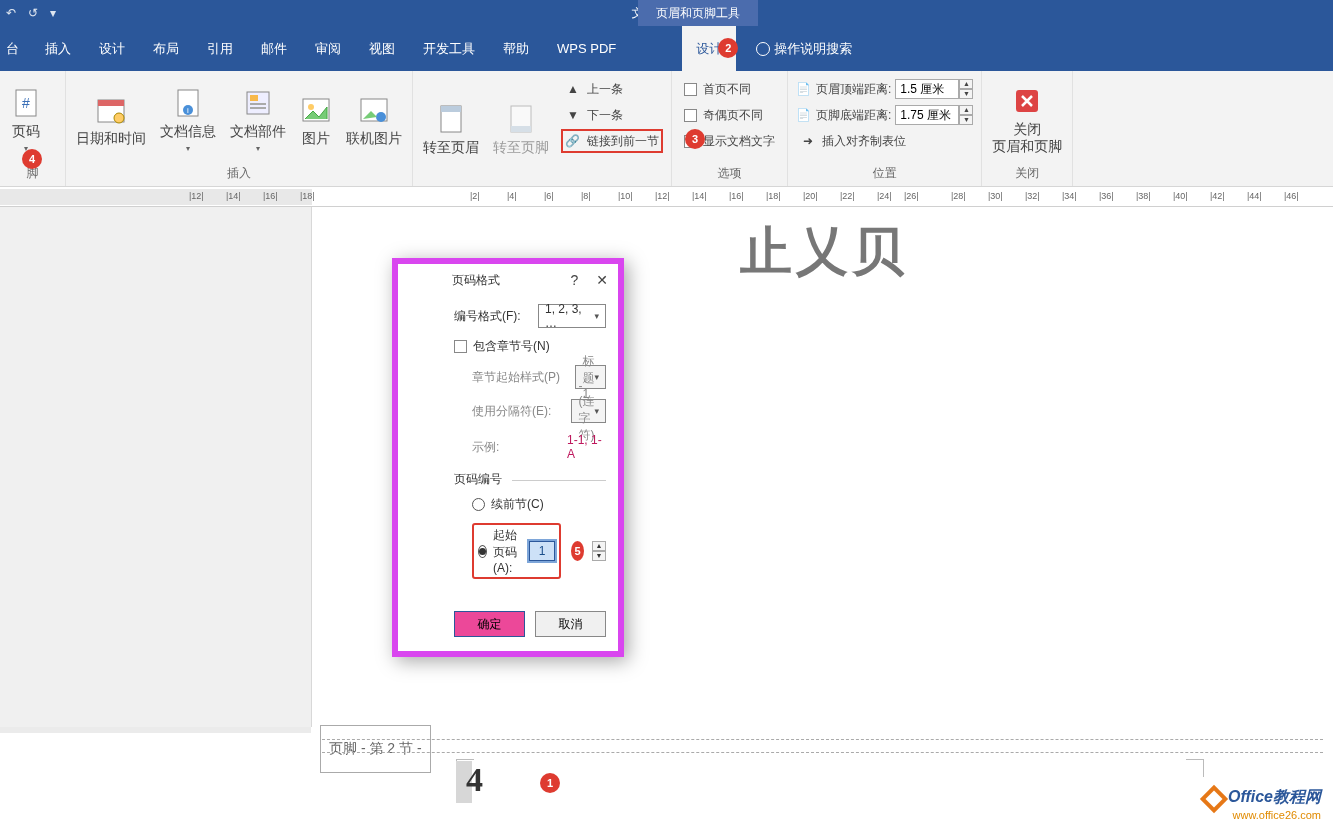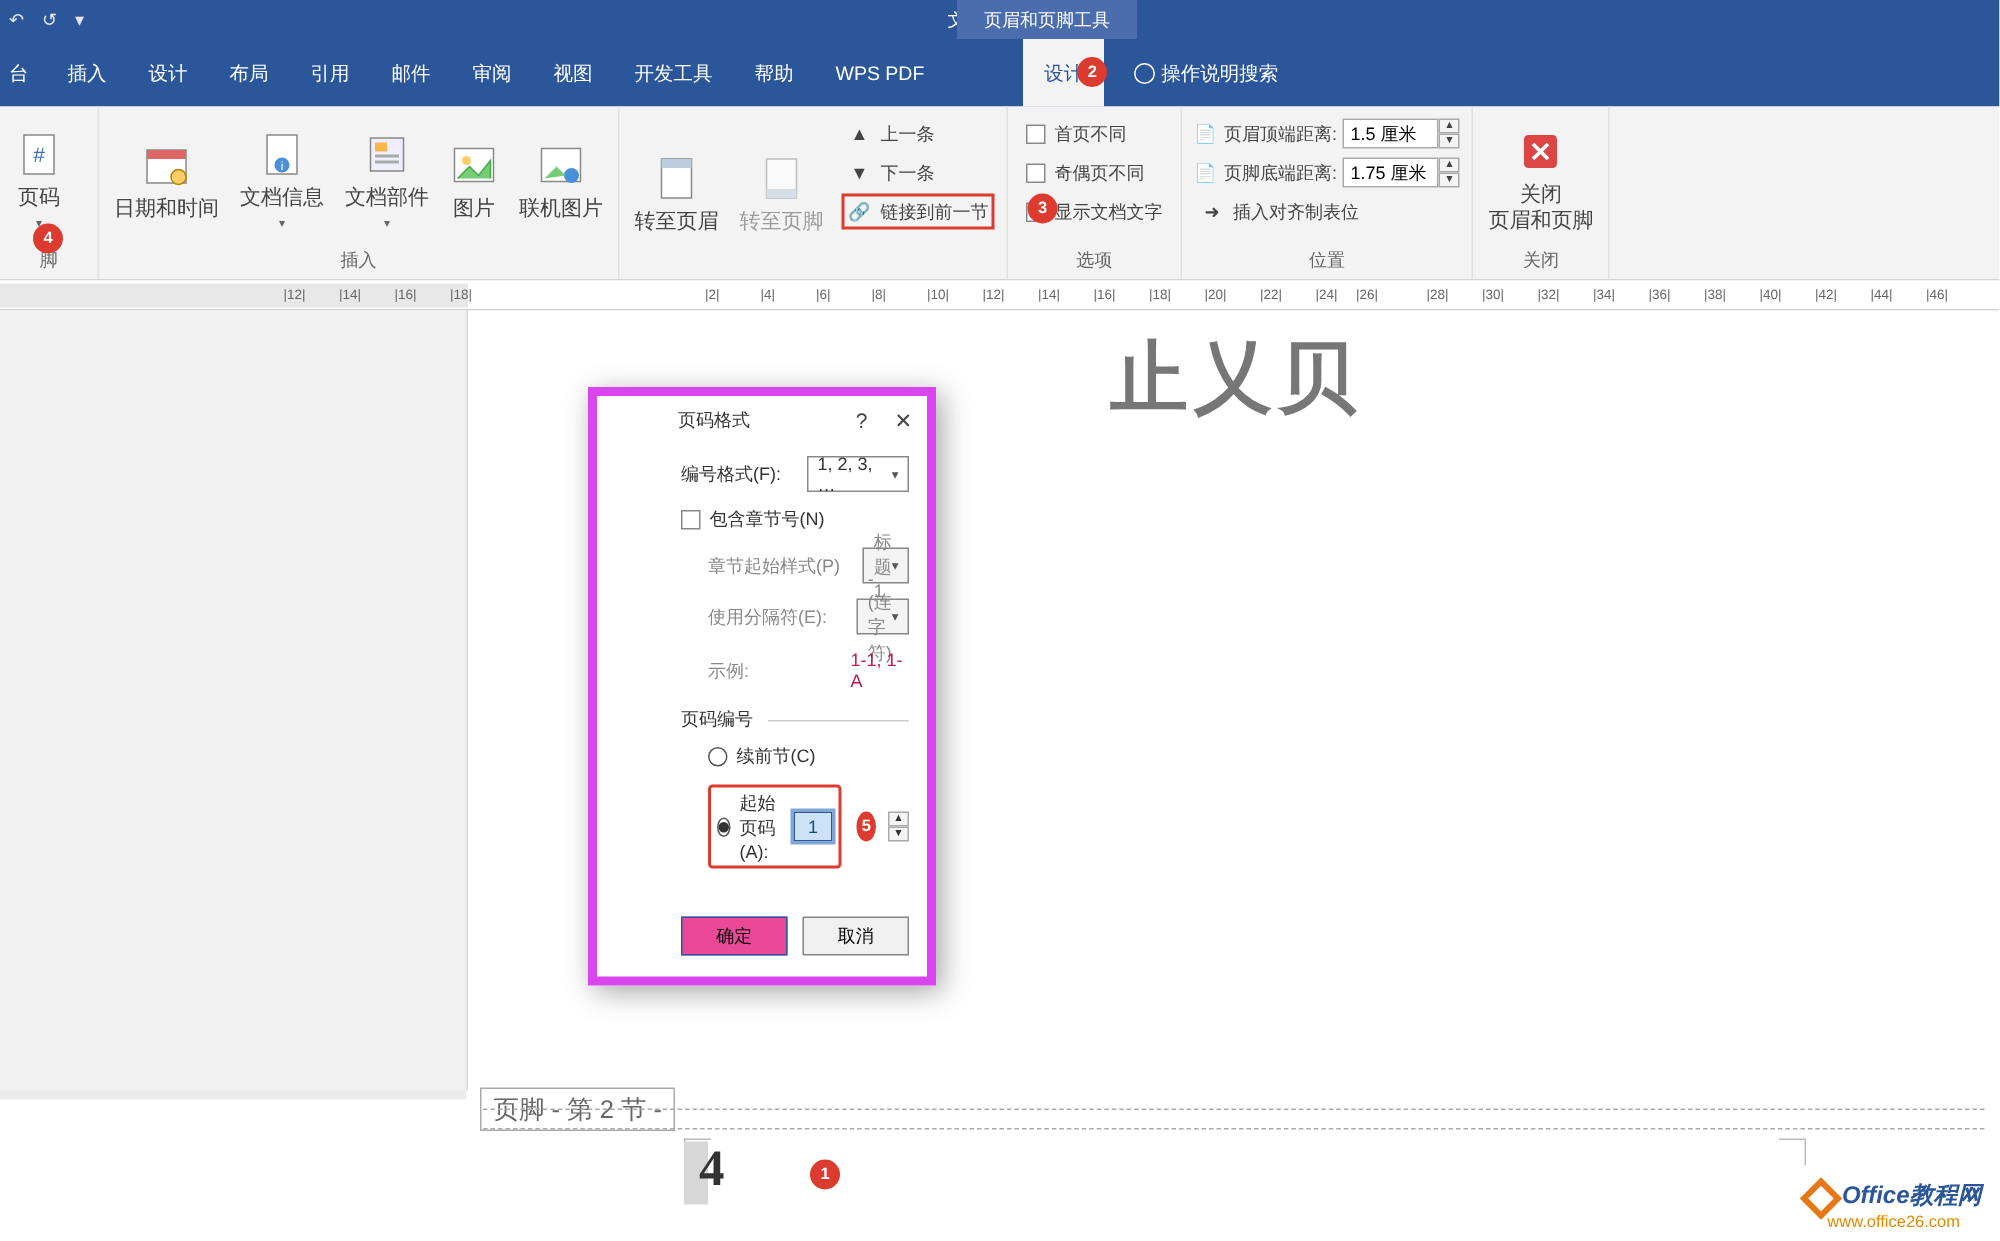--- a/index.html
+++ b/index.html
@@ -42,21 +42,21 @@
 .ruler-bg { position: absolute; left: 0; right: 0; top: 2px; height: 16px; display: flex; }
 .ruler-dark { background: #e8e8e8; }
 .tick { position: absolute; top: 4px; font-size: 9px; }
 
 .canvas { position: absolute; top: 207px; left: 0; right: 0; bottom: 0; background: #fff; }
 .page-shadow { position: absolute; left: 0; top: 0; width: 312px; height: 520px; background: #f0f0f0; border-right: 1px solid #d8d8d8; }
 .page-shadow::after { content:""; position:absolute; left:0; right:0; bottom:-6px; height:6px; background:#d8d8d8; opacity:.5; }
 .bodytext { position: absolute; left: 740px; top: 10px; font-size: 52px; font-weight: bold; color: #777; font-family: "SimSun", serif; letter-spacing: 4px; }
 .footer-line { position: absolute; left: 322px; top: 532px; right: 10px; border-top: 1px dashed #aaa; }
 .footer-line2 { position: absolute; left: 322px; top: 545px; right: 10px; border-top: 1px dashed #aaa; }
-.footer-tag { position: absolute; left: 320px; top: 518px; background: #fff; border: 1px solid #aaa; padding: 2px 8px; font-size: 17px; color: #666; }
+.footer-tag { position: absolute; left: 320px; top: 518px; background: #fff; border: 1px solid #aaa; padding: 14px 8px; font-size: 14px; color: #666; }
 .footer-mark { position: absolute; left: 456px; top: 554px; width: 30px; height: 42px; }
 .footer-mark .cursor { position: absolute; left: 0; top: 0; width: 16px; height: 42px; background: #d7d7d7; }
 .footer-mark .num { position: absolute; left: 10px; top: 0; font-size: 34px; font-weight: bold; color: #333; font-family: "Times New Roman", serif; }
 .corner { position: absolute; width: 18px; height: 18px; border: 1px solid #bbb; }
 .corner.tl { border-right: none; border-bottom: none; }
 .corner.tr { border-left: none; border-bottom: none; }
 
 .dialog { position: absolute; left: 392px; top: 258px; width: 232px; background: #fff; border: 6px solid #d946ef; box-shadow: 4px 4px 18px rgba(0,0,0,.35); font-size: 12px; color: #333; padding-left: 44px; }
 .dlg-title { height: 32px; display: flex; align-items: center; justify-content: space-between; padding: 0 10px; }
 .dlg-title .ctrls { display: flex; gap: 18px; font-size: 14px; color: #444; }
@@ -72,21 +72,21 @@
 .radio { width: 13px; height: 13px; border: 1px solid #555; border-radius: 50%; margin-right: 6px; display: inline-flex; align-items: center; justify-content: center; }
 .radio.sel::after { content:""; width: 7px; height: 7px; background: #333; border-radius: 50%; }
 .start-hl { border: 2px solid #de3b30; border-radius: 3px; padding: 2px 4px; display: inline-flex; align-items: center; }
 .start-input { width: 26px; height: 20px; border: 1px solid #2b579a; outline: 2px solid #7ea6d9; text-align: center; background: #cde1f7; color: #1a4e8a; font-size: 12px; }
 .dlg-foot { display: flex; justify-content: flex-end; gap: 10px; padding: 10px 12px 14px; }
 .dlg-btn { width: 86px; height: 26px; border: 1px solid #888; background: #f0f0f0; font-size: 12px; cursor: pointer; }
 .dlg-btn.primary { border: 1px solid #2b579a; background: #ec4899; }
 
 .watermark { position: absolute; right: 12px; bottom: 6px; text-align: right; font-size: 12px; }
 .watermark .wm1 { color: #2b579a; font-weight: bold; font-size: 16px; font-style: italic; }
-.watermark .wm2 { color: #e08a00; font-size: 11px; text-align: center; }
+.watermark .wm2 { color: #e08a00; font-size: 11px; }
 .wm-logo { display: inline-block; width: 20px; height: 20px; background: #e67817; transform: rotate(45deg); margin-right: 4px; vertical-align: middle; position: relative; }
 .wm-logo::after { content:""; position:absolute; inset:4px; background:#fff; }
 </style>
 </head>
 <body>
 
 <div class="titlebar">
   <div class="qat">
     <span class="qat-icon">↶</span>
     <span class="qat-icon">↺</span>

